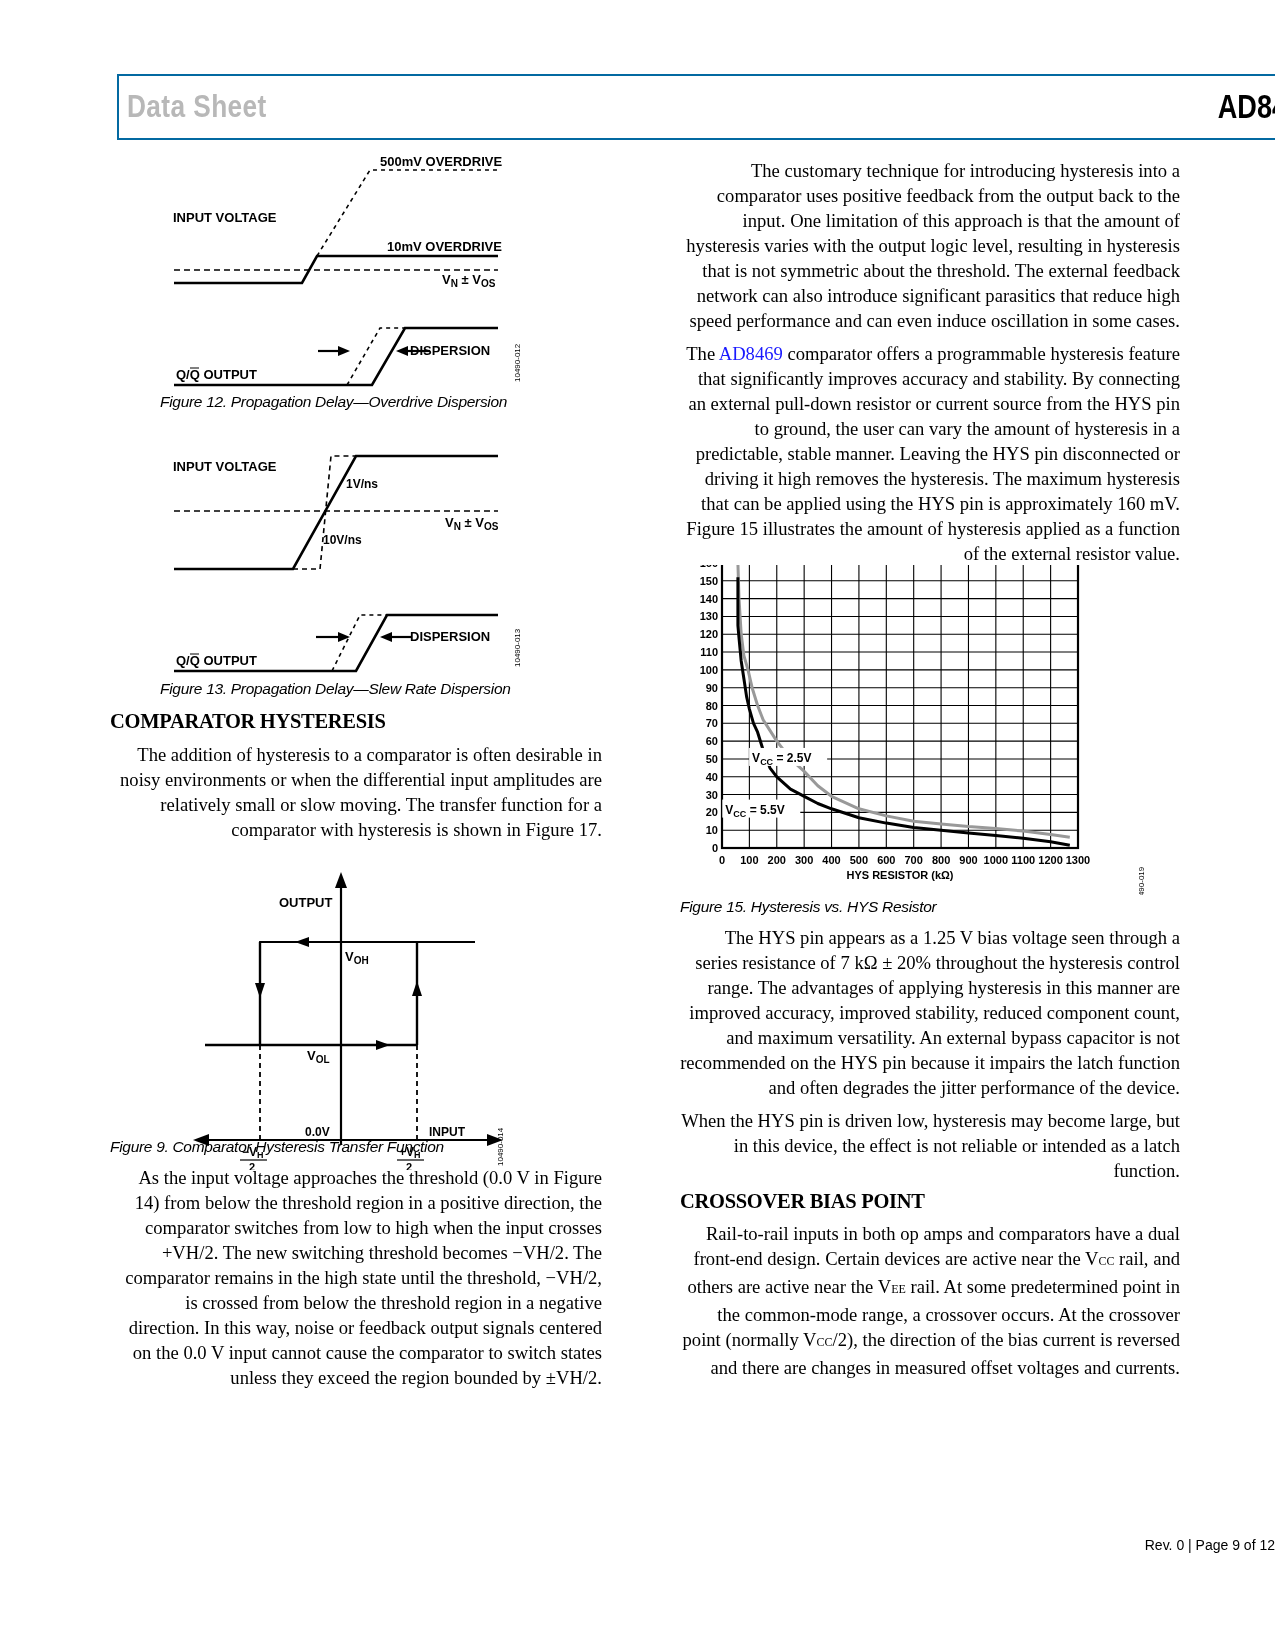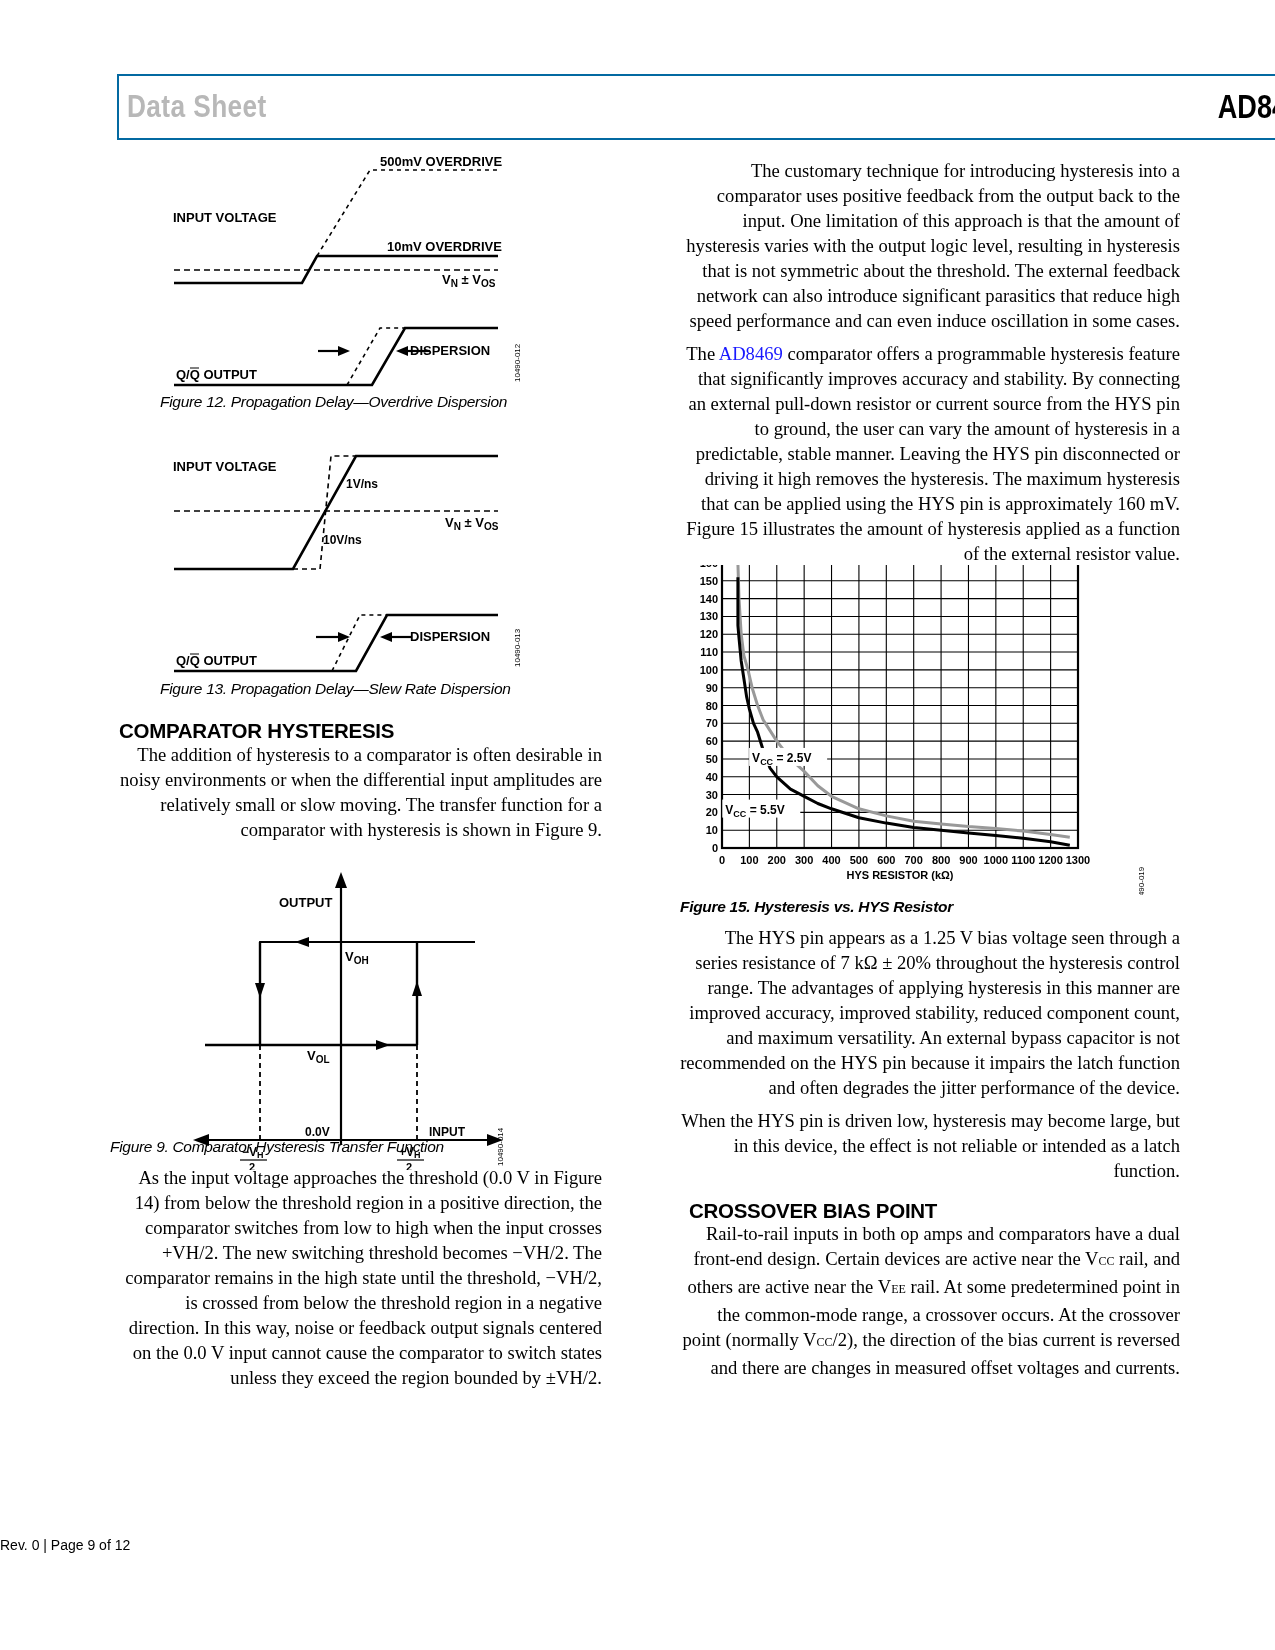--- a/index.html
+++ b/index.html
@@ -3,24 +3,24 @@
 <meta charset="utf-8">
 <style>
   html, body { margin:0; padding:0; background:#fff; }
   body { width:1275px; height:1650px; position:relative; overflow:hidden; font-family:"Liberation Serif", serif; color:#000; }
   .header-box { position:absolute; left:117px; top:74px; width:1210px; height:66px; border:2px solid #0369a1; box-sizing:border-box; }
   .doc-type { position:absolute; left:8px; top:12px; font-family:"Liberation Sans", sans-serif; font-size:32px; font-weight:bold; color:#b8b8b8; transform:scaleX(0.82); transform-origin:left; letter-spacing:0.5px; }
   .part-no { position:absolute; right:8px; top:12px; font-family:"Liberation Sans", sans-serif; font-size:33px; font-weight:bold; color:#000; transform:scaleX(0.82); transform-origin:right; }
   .col { position:absolute; font-size:18.6px; line-height:25px; }
   .col p { margin:0 0 8px 0;text-align:right; }
   .link { color:#1a1aff; }
-  h2 { font-family:Liberation Sans, sans-serif; font-weight:bold; font-size:20.5px; margin:9px; position:absolute; letter-spacing:-0.3px; }
+  h2 { font-family:Liberation Serif, serif; font-weight:bold; font-size:20.5px; margin:0; position:absolute; letter-spacing:-0.3px; }
   .caption { position:absolute; font-family:"Liberation Sans", sans-serif; font-style:italic; font-size:15.5px; text-align:left; letter-spacing:-0.3px; }
   svg text { font-family:"Liberation Sans", sans-serif; font-weight:bold; }
-  .footer { position:absolute; left:0; width:1275px; top:1537px; text-align:left; font-family:"Liberation Sans", sans-serif; font-size:14px; }
+  .footer { position:absolute; left:0; width:1275px; top:1537px; text-align:right; font-family:"Liberation Sans", sans-serif; font-size:14px; }
   sub.s { font-size:12px; vertical-align:baseline; position:relative; top:0; }
 </style>
 </head>
 <body>
 
 <div class="header-box">
   <div class="doc-type">Data Sheet</div>
   <div class="part-no">AD8469</div>
 </div>
 
@@ -65,21 +65,21 @@
   <text x="285" y="82" font-size="13"><tspan>V</tspan><tspan font-size="10" dy="3">N</tspan><tspan dy="-3"> ± V</tspan><tspan font-size="10" dy="3">OS</tspan></text>
   <text x="250" y="196" font-size="13">DISPERSION</text>
   <text x="16" y="220" font-size="13">Q/Q OUTPUT</text>
   <line x1="30" y1="209" x2="39" y2="209" stroke="#000" stroke-width="1"></line>
   <text x="0" y="0" font-size="8" transform="translate(360,222) rotate(-90)" style="font-weight:normal">10490-013</text>
 </svg>
 <div class="caption" style="left:160px;top:680px;width:380px;">Figure 13. Propagation Delay—Slew Rate Dispersion</div>
 
 <h2 style="left:110px;top:710px;">COMPARATOR HYSTERESIS</h2>
 <div class="col" style="left:110px;top:742px;width:492px;">
-  <p>The addition of hysteresis to a comparator is often desirable in noisy environments or when the differential input amplitudes are relatively small or slow moving. The transfer function for a comparator with hysteresis is shown in Figure 9.</p>
+  <p>The addition of hysteresis to a comparator is often desirable in noisy environments or when the differential input amplitudes are relatively small or slow moving. The transfer function for a comparator with hysteresis is shown in Figure 17.</p>
 </div>
 
 <svg style="position:absolute;left:185px;top:870px" width="340" height="300" viewBox="0 0 340 300">
   <g fill="none" stroke="#000">
     <line x1="156" y1="8" x2="156" y2="275" stroke-width="2.2"></line>
     <line x1="14" y1="270" x2="310" y2="270" stroke-width="2.2"></line>
     <polyline points="75,175 75,72 290,72" stroke-width="1.8"></polyline>
     <line x1="75" y1="72" x2="75" y2="175" stroke-width="2.4"></line>
     <line x1="20" y1="175" x2="232" y2="175" stroke-width="2.6"></line>
     <line x1="232" y1="175" x2="232" y2="72" stroke-width="2.4"></line>
@@ -194,21 +194,21 @@
   <text id="ylabel" font-size="11" text-anchor="middle" transform="translate(-16,140.5) rotate(-90)">HYSTERESIS (mV)</text>
   <text id="xlabel" font-size="11" text-anchor="middle" x="200" y="314">HYS RESISTOR (kΩ)</text>
   <g id="legend-labels">
       <rect x="49.12307692307692" y="182.9375" width="78" height="18" fill="#fff"></rect>
       <text x="52.12307692307692" y="196.9375" font-size="12"><tspan>V</tspan><tspan font-size="9" dy="3">CC</tspan><tspan dy="-3"> = 2.5V</tspan></text>
       <rect x="22.286153846153848" y="234.59375" width="78" height="18" fill="#fff"></rect>
       <text x="25.286153846153848" y="248.59375" font-size="12"><tspan>V</tspan><tspan font-size="9" dy="3">CC</tspan><tspan dy="-3"> = 5.5V</tspan></text>
     </g>
   <text x="0" y="0" font-size="8" transform="translate(444,340) rotate(-90)" style="font-weight:normal">10490-019</text>
 </svg>
-<div class="caption" style="left:680px;top:898px;width:500px;font-weight:bold;">Figure 15. Hysteresis vs. HYS Resistor</div>
+<div class="caption" style="left:680px;top:898px;width:500px;">Figure 15. Hysteresis vs. HYS Resistor</div>
 
 <div class="col" style="left:680px;top:925px;width:500px;">
   <p>The HYS pin appears as a 1.25 V bias voltage seen through a series resistance of 7 kΩ ± 20% throughout the hysteresis control range. The advantages of applying hysteresis in this manner are improved accuracy, improved stability, reduced component count, and maximum versatility. An external bypass capacitor is not recommended on the HYS pin because it impairs the latch function and often degrades the jitter performance of the device.</p>
   <p>When the HYS pin is driven low, hysteresis may become large, but in this device, the effect is not reliable or intended as a latch function.</p>
 </div>
 
 <h2 style="left:680px;top:1190px;">CROSSOVER BIAS POINT</h2>
 <div class="col" style="left:680px;top:1221px;width:500px;">
   <p><span>Rail-to-rail inputs in both op amps and comparators have a dual front-end design. Certain devices are active near the V</span><sub class="s">CC</sub><span> rail, and others are active near the V</span><sub class="s">EE</sub><span> rail. At some predetermined point in the common-mode range, a crossover occurs. At the crossover point (normally V</span><sub class="s">CC</sub><span>/2), the direction of the bias current is reversed and there are changes in measured offset voltages and currents.</span></p>
 </div>

